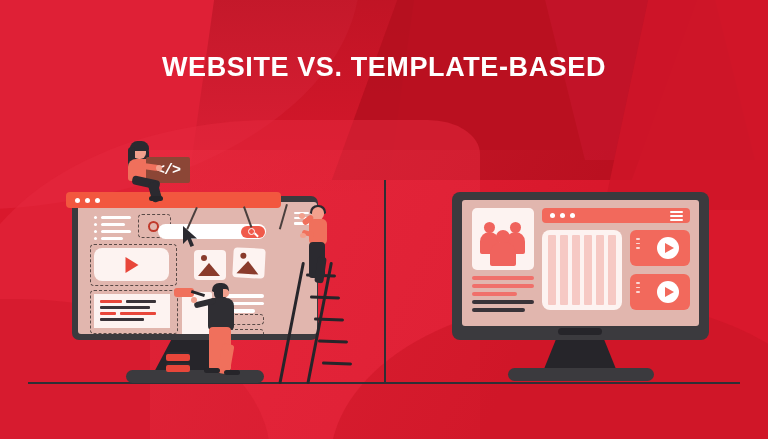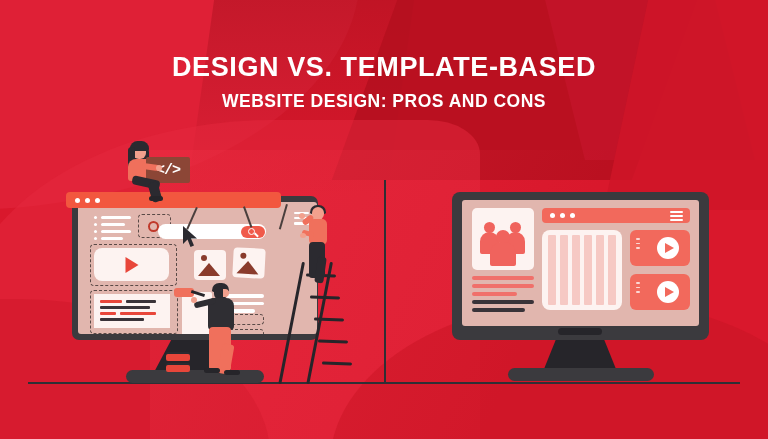--- a/index.html
+++ b/index.html
@@ -352,22 +352,21 @@
     <div class="bg-shape bg-dark-wedge"></div>
     <div class="bg-shape bg-dark-wedge2"></div>
     <div class="bg-shape bg-right-panel"></div>
     <div class="bg-shape bg-mid-sheen"></div>
     <div class="bg-shape bg-bottom-curve"></div>
     <div class="bg-shape bg-bottom-left"></div>
     <div class="bg-shape bg-diag-light"></div>
   </div>
 
   <div class="title-block">
-    <div class="title-line1">DESIGN VS. TEMPLATE-BASED</div>
-    <div class="title-line2">WEBSITE DESIGN: PROS AND CONS</div>
+    <div class="title-line1">WEBSITE VS. TEMPLATE-BASED</div>
   </div>
 
   <div class="ground-line"></div>
   <div class="divider"></div>
 
   <div class="left-scene">
 
     <div class="lm-stand-neck"></div>
     <div class="lm-stand-base"></div>
     <div class="lm-body"></div>

